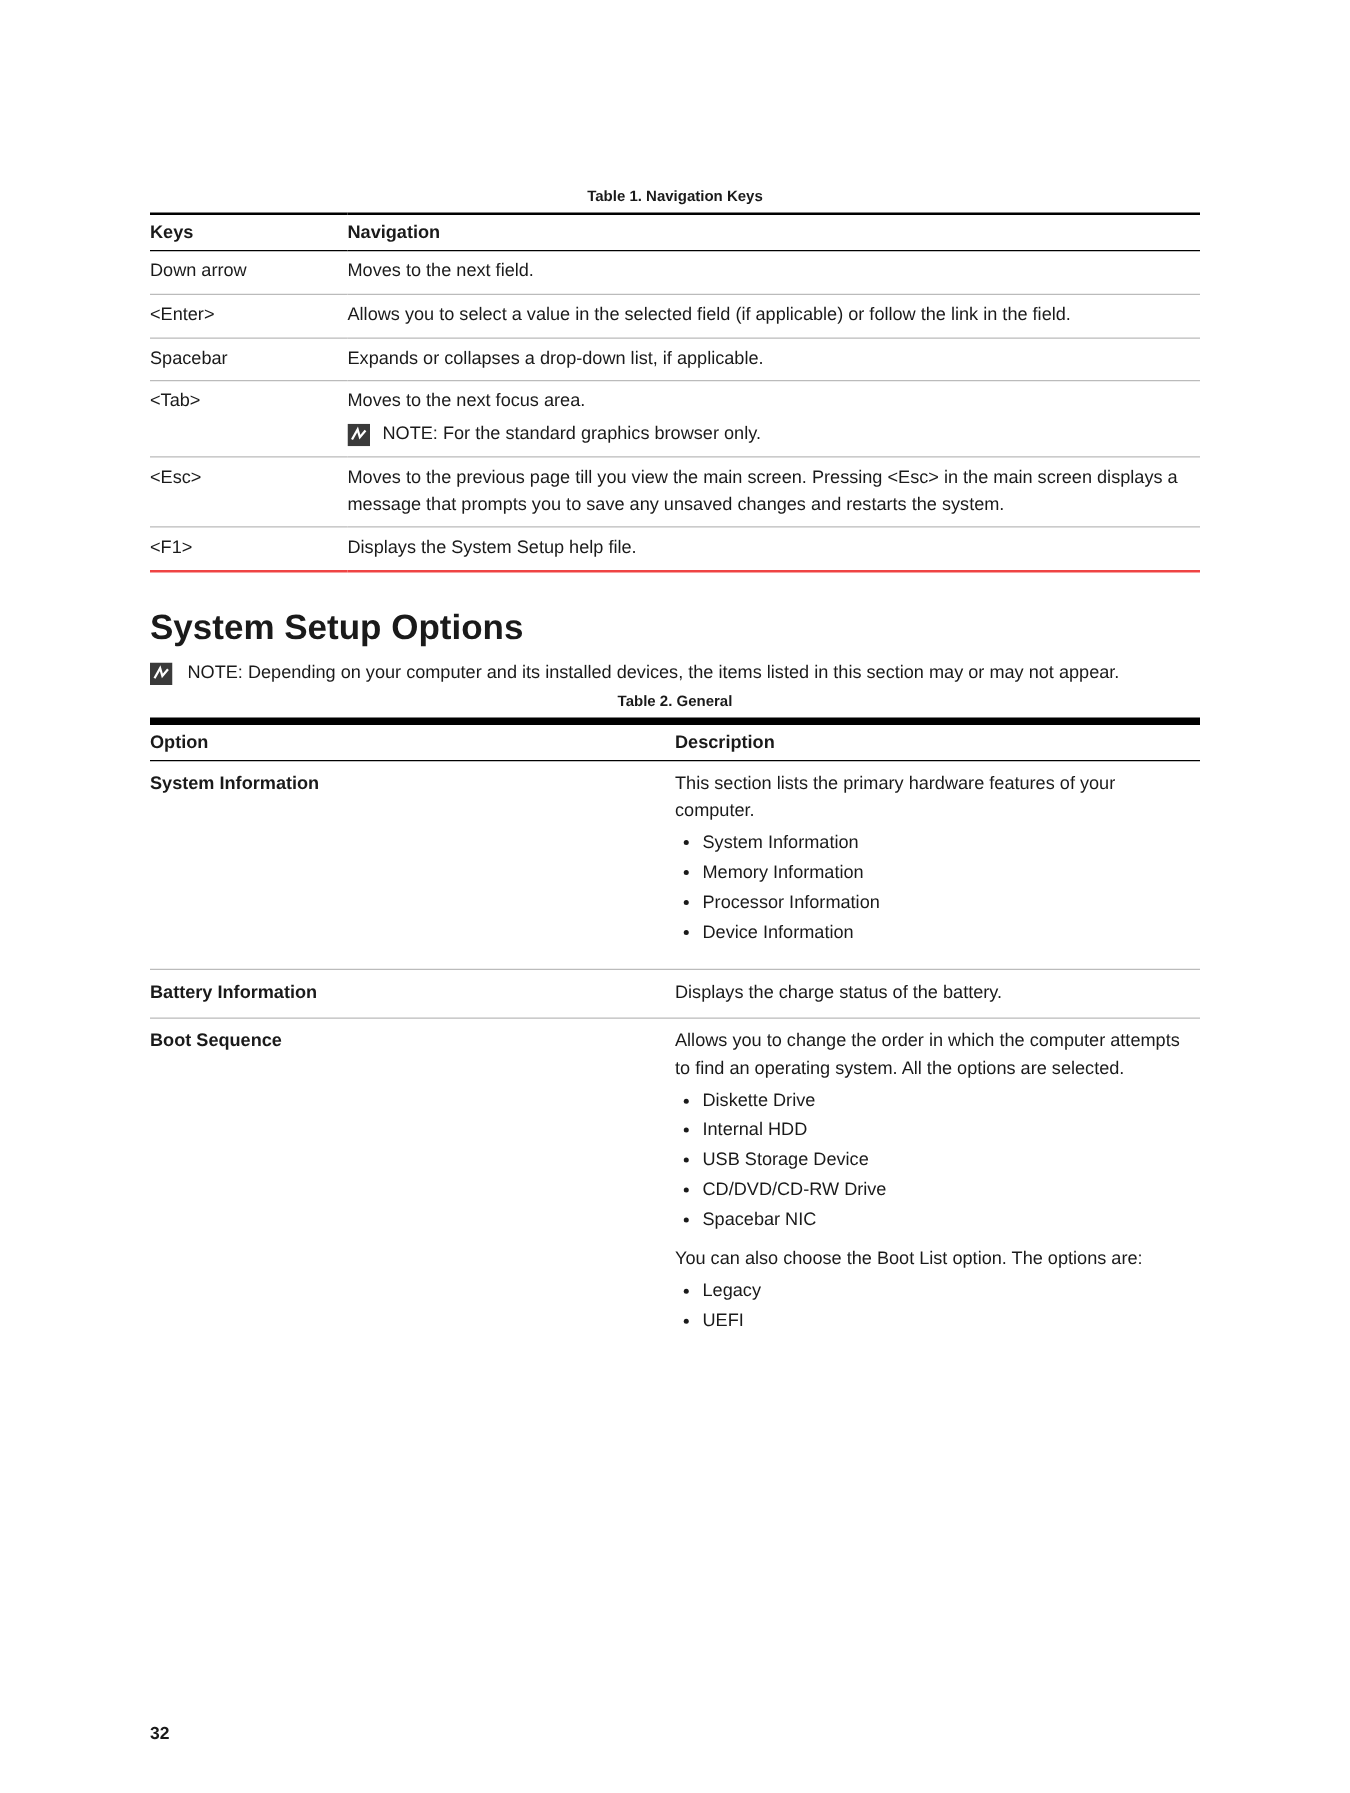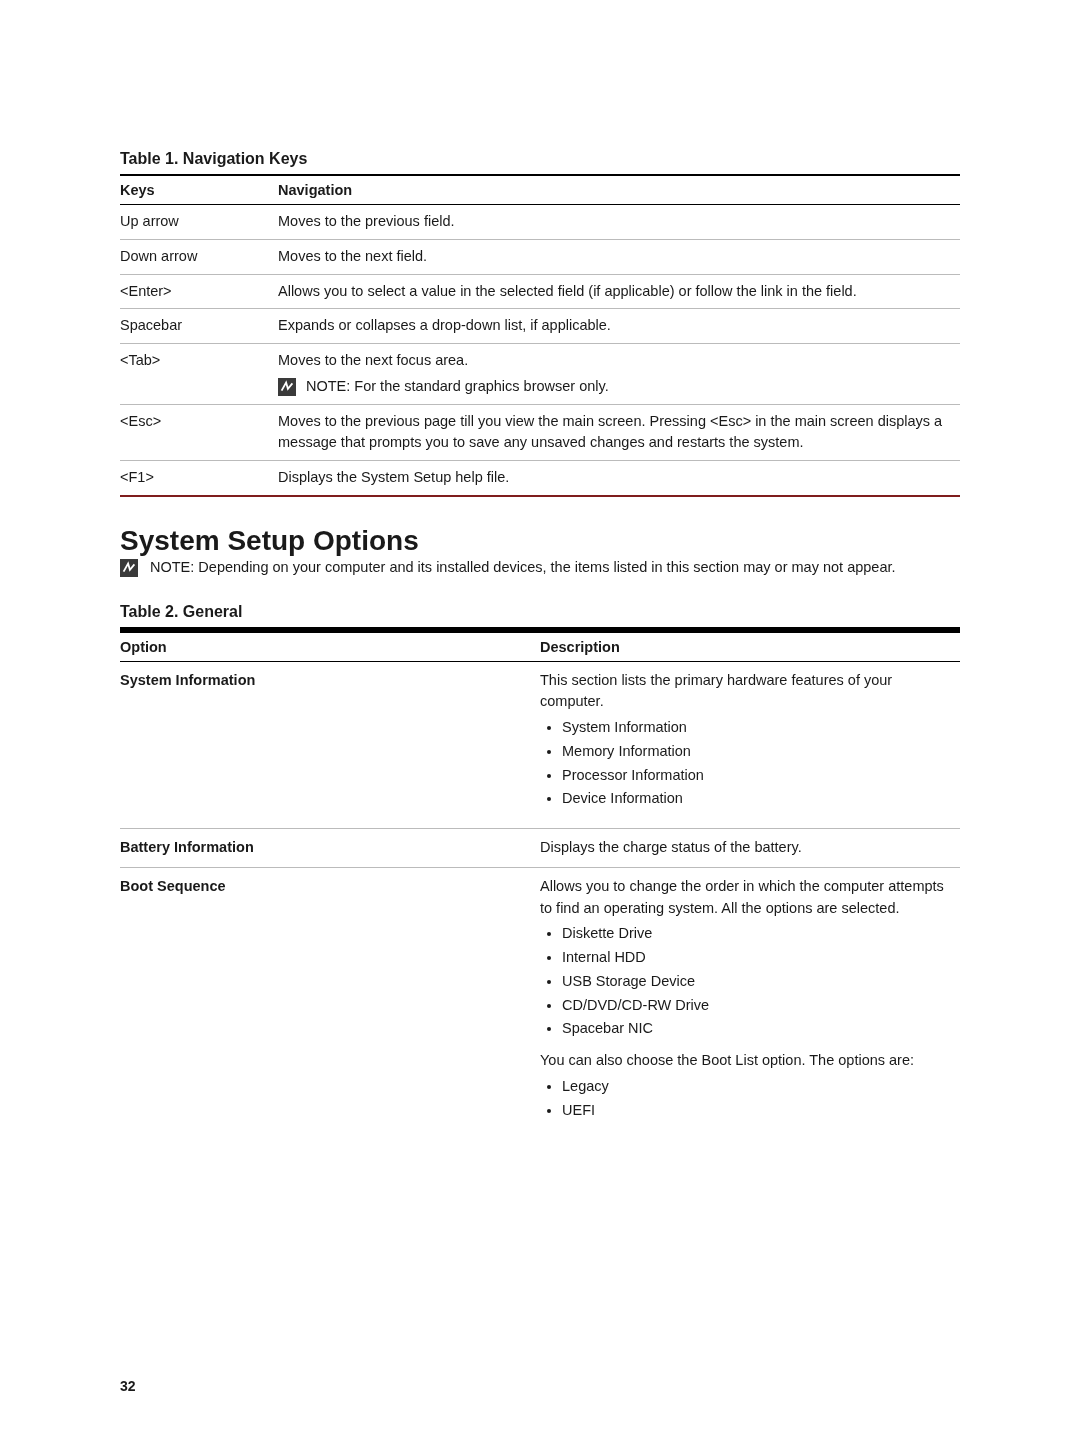--- a/index.html
+++ b/index.html
@@ -11,22 +11,23 @@
     padding: 0;
     background: #fff;
     width: 1080px;
     min-height: 1434px;
     box-sizing: border-box;
     padding: 150px 120px 40px 120px;
     position: relative;
   }
   .table-caption {
     font-weight: 700;
-    font-size: 16px;
+    font-size: 12px;
     margin-bottom: 6px;
+    text-align: center;
   }
   table.nav-keys {
     width: 100%;
     border-collapse: collapse;
     margin-bottom: 28px;
   }
   table.nav-keys th {
     text-align: left;
     font-weight: 700;
     padding: 6px 8px 6px 0;
@@ -34,49 +35,49 @@
     border-bottom: 1px solid #000;
     font-size: 14.5px;
   }
   table.nav-keys td {
     vertical-align: top;
     padding: 6px 8px 6px 0;
     border-bottom: 1px solid #bbb;
     line-height: 1.5;
   }
   table.nav-keys tr:last-child td {
-    border-bottom: 2px solid #7f1d1d;
+    border-bottom: 2px solid #ef4444;
   }
   .col-keys { width: 150px; }
   .note-block {
     display: flex;
     align-items: flex-start;
     gap: 10px;
     margin-top: 4px;
   }
   .note-icon {
     flex: 0 0 auto;
     width: 18px;
     height: 18px;
     margin-top: 2px;
   }
   .note-text { line-height: 1.5; }
   .note-label { font-weight: 400; }
 
   h1 {
     font-size: 28px;
     font-weight: 700;
-    margin: 10px 0 0 0;
+    margin: 10px 0 10px 0;
   }
 
   .section-note {
     display: flex;
     align-items: flex-start;
     gap: 12px;
-    margin-bottom: 24px;
+    margin-bottom: 4px;
   }
 
   table.general {
     width: 100%;
     border-collapse: collapse;
   }
   table.general th {
     text-align: left;
     font-weight: 700;
     padding: 6px 8px 6px 0;
@@ -117,24 +118,20 @@
 <div class="table-caption">Table 1. Navigation Keys</div>
 
 <table class="nav-keys">
   <thead>
     <tr>
       <th class="col-keys">Keys</th>
       <th>Navigation</th>
     </tr>
   </thead>
   <tbody>
-    <tr>
-      <td>Up arrow</td>
-      <td>Moves to the previous field.</td>
-    </tr>
     <tr>
       <td>Down arrow</td>
       <td>Moves to the next field.</td>
     </tr>
     <tr>
       <td>&lt;Enter&gt;</td>
       <td>Allows you to select a value in the selected field (if applicable) or follow the link in the field.</td>
     </tr>
     <tr>
       <td>Spacebar</td>

